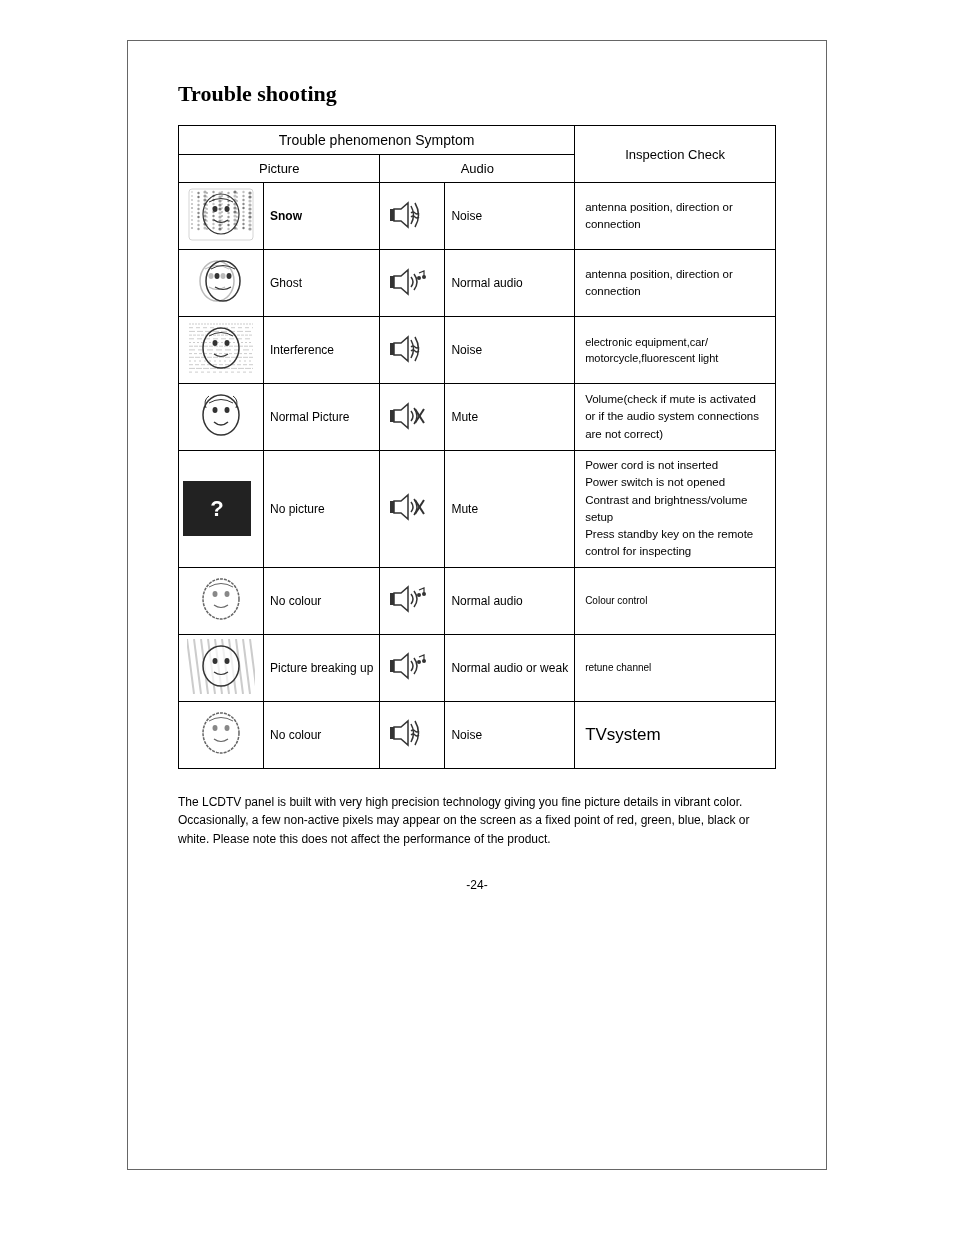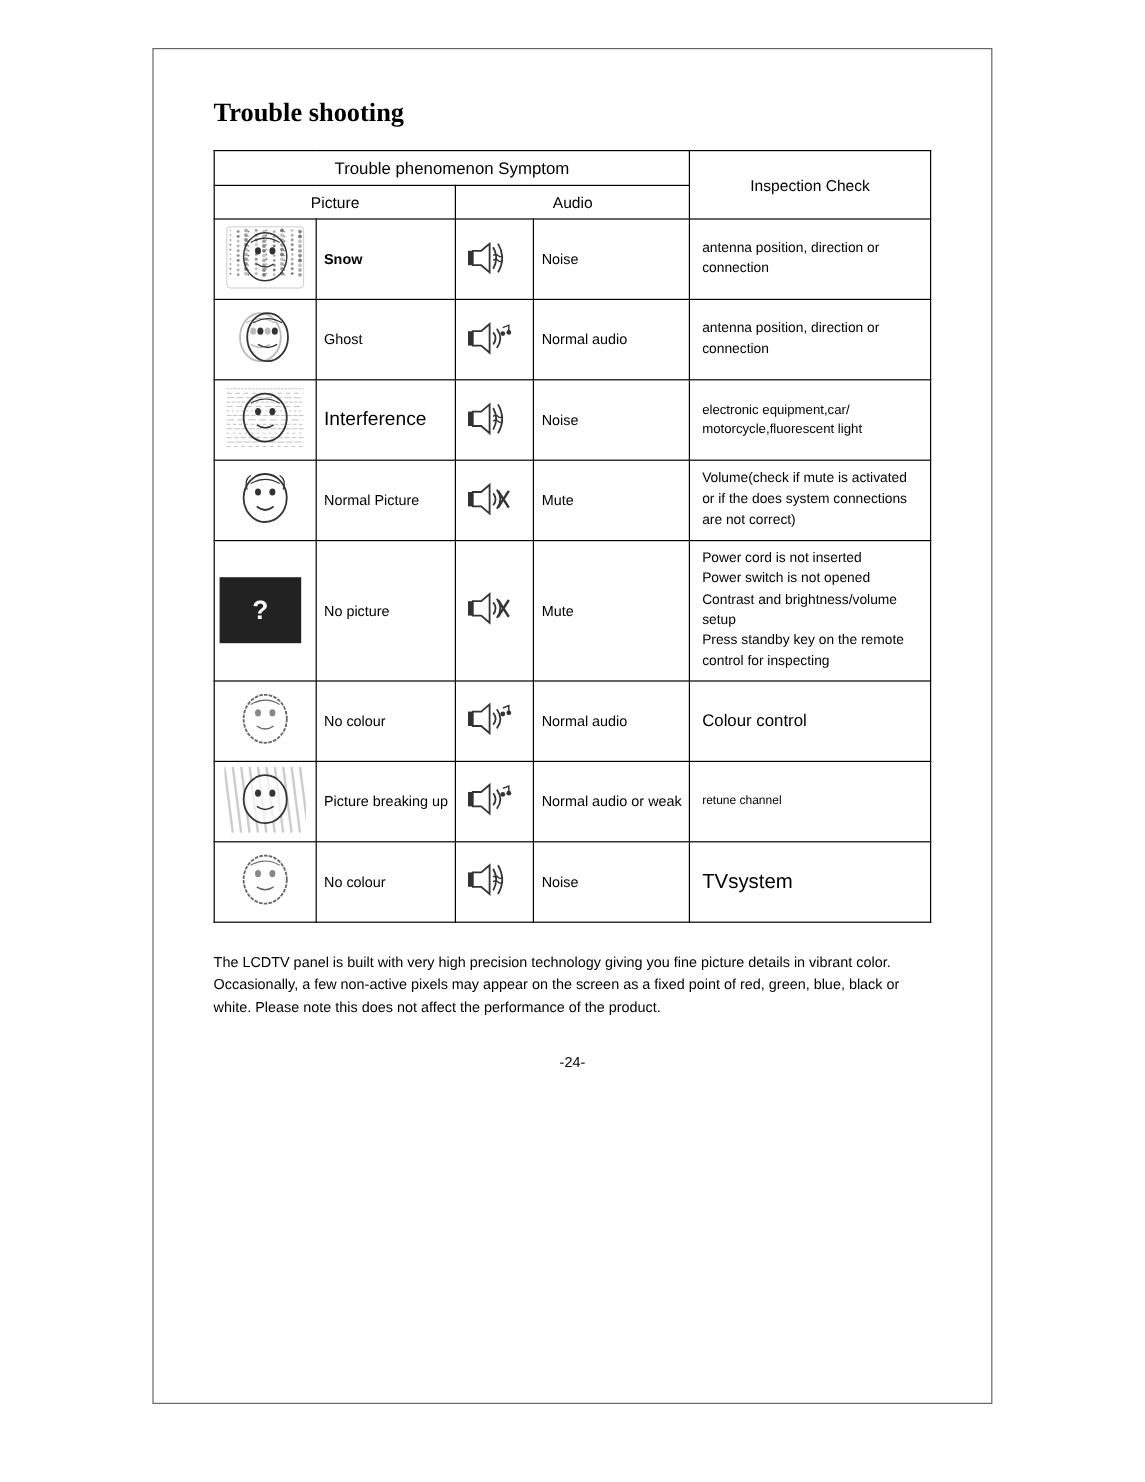--- a/index.html
+++ b/index.html
@@ -292,21 +292,21 @@
               <line x1="2" y1="43.7" x2="66" y2="43.7" stroke="#aaa" stroke-width="0.6" stroke-dasharray="4 2"></line>
               <line x1="2" y1="47.400000000000006" x2="66" y2="47.400000000000006" stroke="#aaa" stroke-width="0.6" stroke-dasharray="6 1"></line>
               <line x1="2" y1="51.1" x2="66" y2="51.1" stroke="#aaa" stroke-width="0.6" stroke-dasharray="3 3"></line>
 
       <ellipse cx="34" cy="27" rx="18" ry="20" fill="none" stroke="#333" stroke-width="1.5"></ellipse>
       <ellipse cx="28" cy="22" rx="2.5" ry="3" fill="#333"></ellipse>
       <ellipse cx="40" cy="22" rx="2.5" ry="3" fill="#333"></ellipse>
       <path d="M27 33 Q34 38 41 33" stroke="#333" stroke-width="1.2" fill="none"></path>
       <path d="M22 15 Q34 8 46 15" stroke="#333" stroke-width="1" fill="none"></path>
     </svg></td>
-          <td style="font-size: 16px; padding: 6px; white-space: nowrap;">Interference</td>
+          <td style="font-size: 12px; padding: 6px; white-space: nowrap;">Interference</td>
           <td style="text-align: center; width: 65px; padding: 4px;"><svg width="52" height="38" viewBox="0 0 52 38" fill="none" xmlns="http://www.w3.org/2000/svg">
     <polygon points="8,13 15,13 22,7 22,31 15,25 8,25" fill="none" stroke="#333" stroke-width="1.5"></polygon>
     <rect x="4" y="13" width="4" height="12" fill="#333"></rect>
 
     <path d="M25 10 Q30 19 25 28" fill="none" stroke="#333" stroke-width="1.5"></path>
     <path d="M29 7 Q36 19 29 31" fill="none" stroke="#333" stroke-width="1.5"></path>
 
     <path d="M25 17 Q27 15 29 17 Q31 19 33 17" fill="none" stroke="#333" stroke-width="1.2"></path>
     <path d="M25 21 Q27 19 29 21 Q31 23 33 21" fill="none" stroke="#333" stroke-width="1.2"></path>
   </svg></td>
@@ -330,21 +330,21 @@
     <polygon points="8,13 15,13 22,7 22,31 15,25 8,25" fill="none" stroke="#333" stroke-width="1.5"></polygon>
     <rect x="4" y="13" width="4" height="12" fill="#333"></rect>
 
     <path d="M25 14 Q29 19 25 24" fill="none" stroke="#333" stroke-width="1.5"></path>
     <path d="M28 11 Q34 19 28 27" fill="none" stroke="#333" stroke-width="1.5"></path>
 
     <line x1="29" y1="12" x2="38" y2="26" stroke="#333" stroke-width="2"></line>
     <line x1="38" y1="12" x2="29" y2="26" stroke="#333" stroke-width="2"></line>
   </svg></td>
           <td style="font-size: 12px; padding: 6px; white-space: nowrap;">Mute</td>
-          <td style="font-size: 11.5px; padding: 6px 10px; line-height: 1.5;">Volume(check if mute is activated or if the does system connections are  not correct)</td>
+          <td style="font-size: 11.5px; padding: 6px 10px; line-height: 1.5;">Volume(check if mute is activated or if the audio system connections are  not correct)</td>
         </tr>
         <tr>
           <td style="text-align: center; width: 85px; padding: 4px;">
             <div class="no-picture-box">?</div>
           </td>
           <td style="font-size: 12px; padding: 6px; white-space: nowrap;">No picture</td>
           <td style="text-align: center; width: 65px; padding: 4px;"><svg width="52" height="38" viewBox="0 0 52 38" fill="none" xmlns="http://www.w3.org/2000/svg">
     <polygon points="8,13 15,13 22,7 22,31 15,25 8,25" fill="none" stroke="#333" stroke-width="1.5"></polygon>
     <rect x="4" y="13" width="4" height="12" fill="#333"></rect>
 
@@ -372,21 +372,21 @@
     <rect x="4" y="13" width="4" height="12" fill="#333"></rect>
 
     <path d="M25 14 Q29 19 25 24" fill="none" stroke="#333" stroke-width="1.5"></path>
     <path d="M28 11 Q34 19 28 27" fill="none" stroke="#333" stroke-width="1.5"></path>
 
     <path d="M33 10 L38 8 L38 15" fill="none" stroke="#333" stroke-width="1.2"></path>
     <circle cx="33" cy="15" r="2" fill="#333"></circle>
     <circle cx="38" cy="14" r="2" fill="#333"></circle>
   </svg></td>
           <td style="font-size: 12px; padding: 6px; white-space: nowrap;">Normal audio</td>
-          <td style="font-size: 14px; padding: 6px 10px; line-height: 1.5;">Colour control</td>
+          <td style="font-size: 10px; padding: 6px 10px; line-height: 1.5;">Colour control</td>
         </tr>
         <tr>
           <td style="text-align: center; width: 85px; padding: 4px;"><svg width="68" height="55" viewBox="0 0 68 55" fill="none" xmlns="http://www.w3.org/2000/svg">
 
       <line x1="0" y1="0" x2="7" y2="55" stroke="#ccc" stroke-width="2"></line>
               <line x1="7" y1="0" x2="14" y2="55" stroke="#ccc" stroke-width="2"></line>
               <line x1="14" y1="0" x2="21" y2="55" stroke="#ccc" stroke-width="2"></line>
               <line x1="21" y1="0" x2="28" y2="55" stroke="#ccc" stroke-width="2"></line>
               <line x1="28" y1="0" x2="35" y2="55" stroke="#ccc" stroke-width="2"></line>
               <line x1="35" y1="0" x2="42" y2="55" stroke="#ccc" stroke-width="2"></line>

